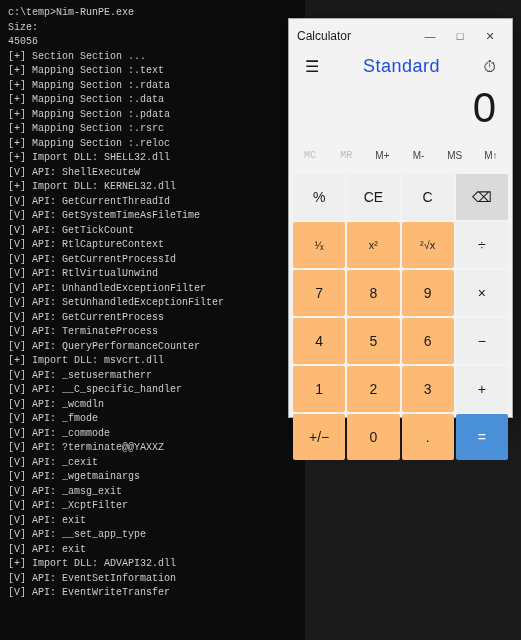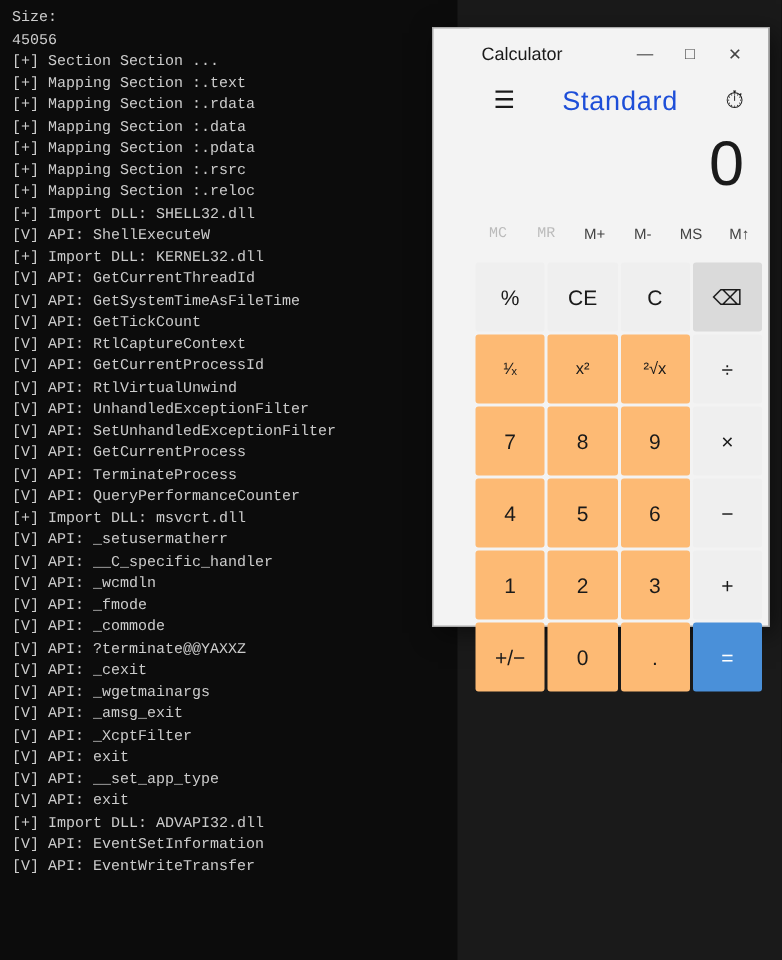--- a/index.html
+++ b/index.html
@@ -37,21 +37,20 @@
       top: 18px;
       left: 288px;
       width: 225px;
       height: 400px;
       background: #f3f3f3;
       border: 1px solid #aaa;
       box-shadow: 4px 4px 16px rgba(0,0,0,0.5);
       display: flex;
       flex-direction: column;
       font-family: 'Segoe UI', Arial, sans-serif;
-      padding-left: 24px;
     }
 
     
     #calc-titlebar {
       display: flex;
       align-items: center;
       justify-content: space-between;
       background: #f3f3f3;
       padding: 6px 8px 4px 8px;
       height: 32px;
@@ -187,20 +186,21 @@
       color: #1a1a1a;
     }
 
     
     .calc-btn.small-font { font-size: 11px; }
   </style>
 </head>
 <body>
 
 <div id="terminal">
+<div class="line">c:\temp&gt;Nim-RunPE.exe</div>
     <div class="line">Size:</div>
     <div class="line">45056</div>
     <div class="line">[+] Section Section ...</div>
     <div class="line">    [+] Mapping Section :.text</div>
     <div class="line">    [+] Mapping Section :.rdata</div>
     <div class="line">    [+] Mapping Section :.data</div>
     <div class="line">    [+] Mapping Section :.pdata</div>
     <div class="line">    [+] Mapping Section :.rsrc</div>
     <div class="line">    [+] Mapping Section :.reloc</div>
     <div class="line"></div>

